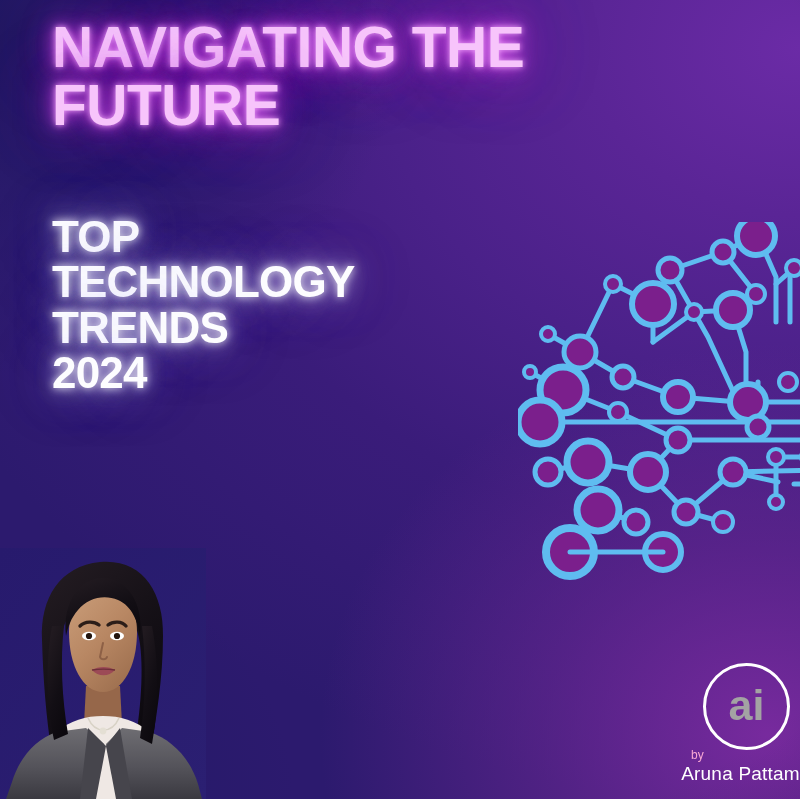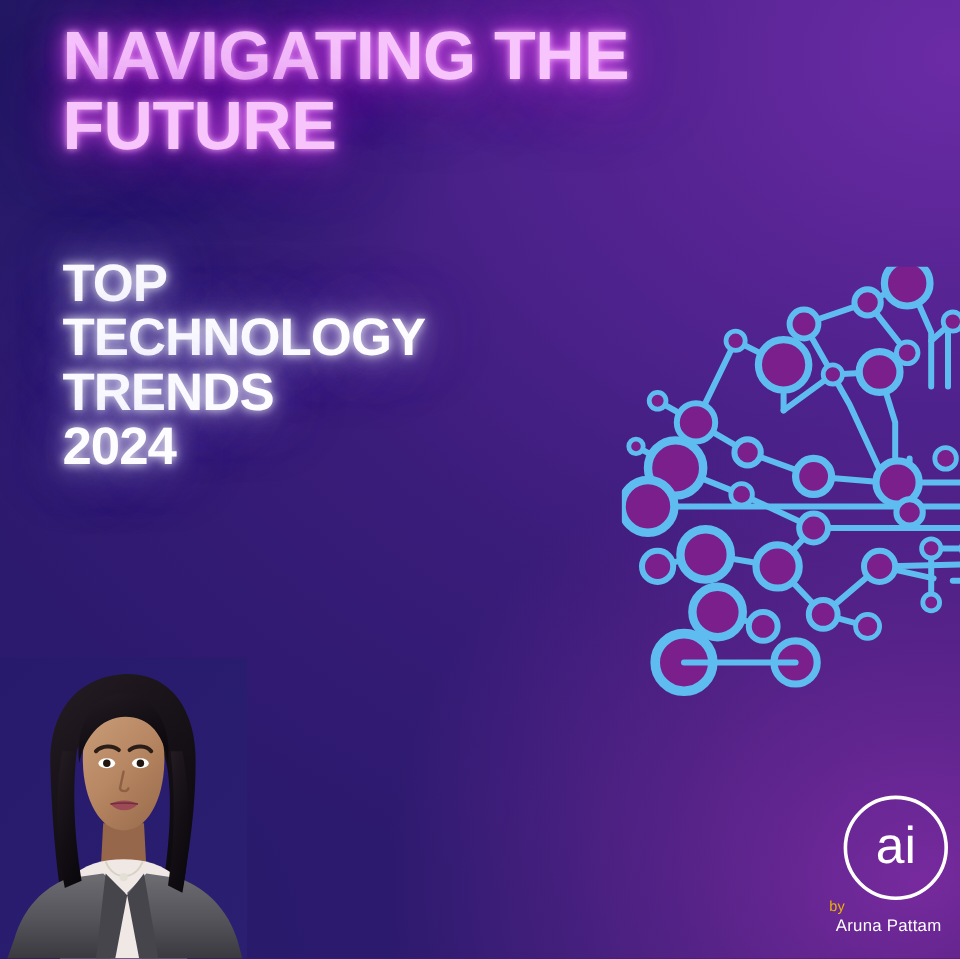--- a/index.html
+++ b/index.html
@@ -106,36 +106,36 @@
     position:absolute;
     left:22px;top:5px;
     width:81px;height:81px;
     border:3px solid #ffffff;
     border-radius:50%;
   }
   .logo-ai{
     position:absolute;
     left:0;top:0;width:100%;height:100%;
     display:flex;align-items:center;justify-content:center;
-    font-size:43px;font-weight:normal;
+    font-size:43px;font-weight:bold;
     letter-spacing:0px;
-    color:#ffffff;
+    color:#a3a3a3;
     padding-bottom:3px;
     box-sizing:border-box;
   }
   .logo-by{
     position:absolute;
     left:10px;top:90px;
-    font-size:12px;color:#eab308;
+    font-size:12px;color:#f9a8d4;
     letter-spacing:.2px;
   }
   .logo-name{
     position:absolute;
     left:0;top:105px;width:119px;
-    font-size:14px;color:#ffffff;
+    font-size:19px;color:#ffffff;
     letter-spacing:.2px;
   }
 </style>
 </head>
 <body>
 
 <div id="poster">
 
   <div class="bg-base"></div>
   <div class="bg-tint-tl"></div>

